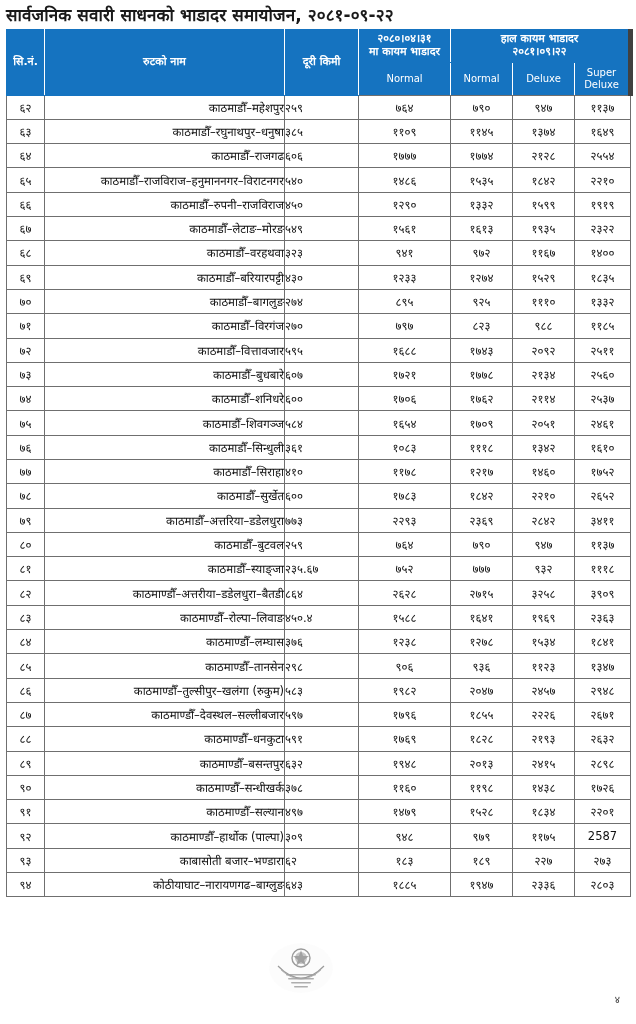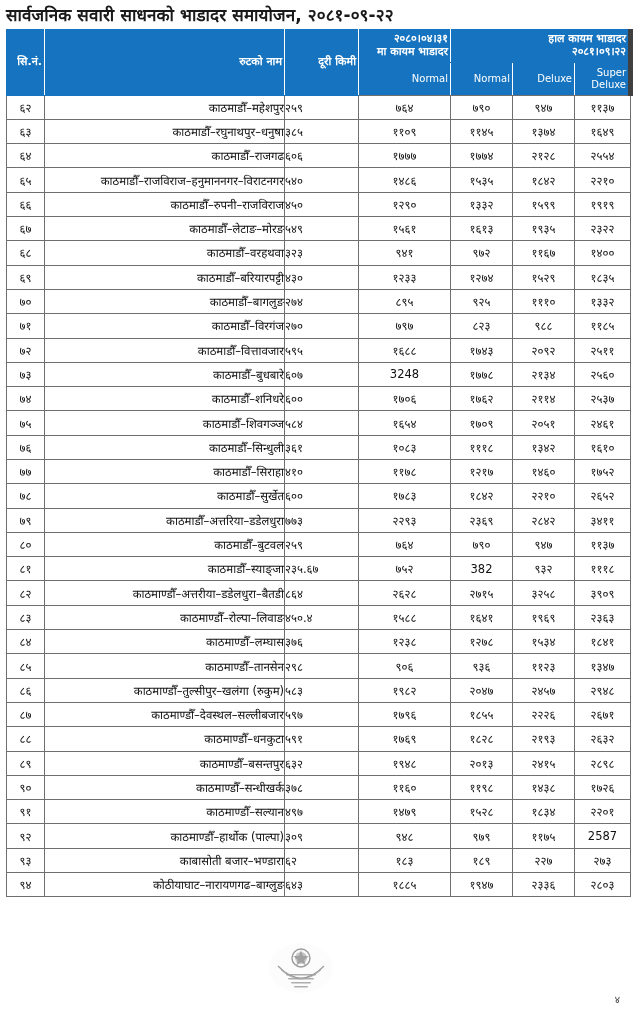--- a/index.html
+++ b/index.html
@@ -47,21 +47,21 @@
     border: 1px solid #6f6f6f;
     padding: 0;
     vertical-align: middle;
   }
 
   
   table.rate-table thead th {
     background: #1573c0;
     color: #ffffff;
     font-weight: bold;
-    text-align: right;
+    text-align: center;
     font-size: 11px;
     line-height: 1.18;
     border: 1px solid #1573c0;
     border-right: 1px solid #ffffff;
     padding: 3px 2px;
   }
   table.rate-table thead th.last-head {
     border-right: 5px solid #404040;
   }
   table.rate-table thead th.sub-head {
@@ -257,21 +257,21 @@
           <td class="col-dist">५९५</td>
           <td class="col-num">१६८८</td>
           <td class="col-num">१७४३</td>
           <td class="col-num">२०९२</td>
           <td class="col-num">२५११</td>
         </tr>
         <tr>
           <td class="col-sn">७३</td>
           <td class="col-route">काठमाडौँ–बुधबारे</td>
           <td class="col-dist">६०७</td>
-          <td class="col-num">3248</td>
+          <td class="col-num">१७२१</td>
           <td class="col-num">१७७८</td>
           <td class="col-num">२१३४</td>
           <td class="col-num">२५६०</td>
         </tr>
         <tr>
           <td class="col-sn">७४</td>
           <td class="col-route">काठमाडौँ–शनिधरे</td>
           <td class="col-dist">६००</td>
           <td class="col-num">१७०६</td>
           <td class="col-num">१७६२</td>
@@ -330,21 +330,21 @@
           <td class="col-num">७६४</td>
           <td class="col-num">७९०</td>
           <td class="col-num">९४७</td>
           <td class="col-num">११३७</td>
         </tr>
         <tr>
           <td class="col-sn">८१</td>
           <td class="col-route">काठमाडौँ–स्याङ्जा</td>
           <td class="col-dist">२३५.६७</td>
           <td class="col-num">७५२</td>
-          <td class="col-num">382</td>
+          <td class="col-num">७७७</td>
           <td class="col-num">९३२</td>
           <td class="col-num">१११८</td>
         </tr>
         <tr>
           <td class="col-sn">८२</td>
           <td class="col-route">काठमाण्डौँ–अत्तरीया–डडेलधुरा–बैतडी</td>
           <td class="col-dist">८६४</td>
           <td class="col-num">२६२८</td>
           <td class="col-num">२७१५</td>
           <td class="col-num">३२५८</td>

